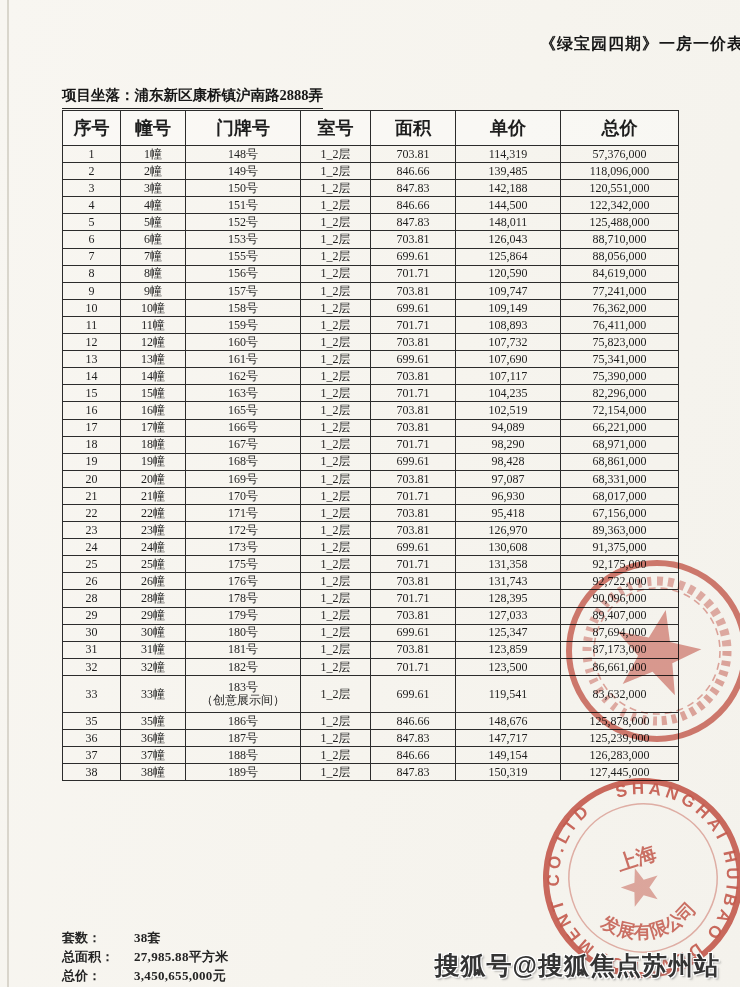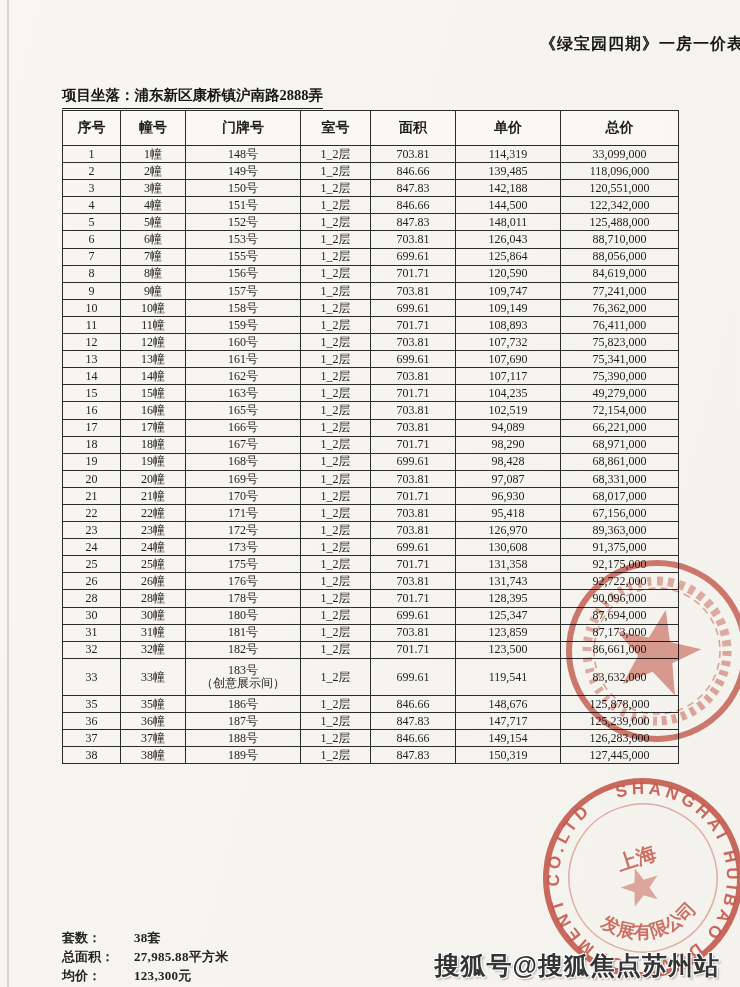--- a/index.html
+++ b/index.html
@@ -22,21 +22,21 @@
     border-bottom:1.5px solid #222;padding-bottom:3px;color:#161616;
   }
   table.price{
     position:absolute;left:62px;top:110px;width:616px;
     border-collapse:collapse;table-layout:fixed;
   }
   table.price th,table.price td{
     border:1.4px solid #2c2c2c;text-align:center;vertical-align:middle;
     padding:0 2px;overflow:hidden;
   }
-  table.price th{height:34px;font-size:14px;font-weight:bold;background:rgba(255,255,255,.35);}
+  table.price th{height:34px;font-size:18px;font-weight:bold;background:rgba(255,255,255,.35);}
   table.price td{height:16.1px;font-size:12px;line-height:1.05;white-space:pre-line;}
   tr.tall td{height:36px;}
   .summary{position:absolute;left:62px;top:884px;font-size:13px;font-weight:bold;color:#242424;margin-top:44px;}
   .summary .srow{display:flex;line-height:19px;}
   .summary .slabel{width:72px;}
   .summary .svalue{font-weight:bold;letter-spacing:.3px;}
   .stamp{position:absolute;pointer-events:none;mix-blend-mode:multiply;}
   .watermark{
     position:absolute;right:20px;bottom:5px;font-size:25px;font-weight:bold;
     font-family:"Liberation Sans","DejaVu Sans",sans-serif;
@@ -75,21 +75,21 @@
         </tr>
       </thead>
     <tbody id="body-rows">
         <tr>
           <td>1</td>
           <td>1幢</td>
           <td>148号</td>
           <td>1_2层</td>
           <td>703.81</td>
           <td>114,319</td>
-          <td>33,099,000</td>
+          <td>57,376,000</td>
         </tr>
         <tr>
           <td>2</td>
           <td>2幢</td>
           <td>149号</td>
           <td>1_2层</td>
           <td>846.66</td>
           <td>139,485</td>
           <td>118,096,000</td>
         </tr>
@@ -201,21 +201,21 @@
           <td>107,117</td>
           <td>75,390,000</td>
         </tr>
         <tr>
           <td>15</td>
           <td>15幢</td>
           <td>163号</td>
           <td>1_2层</td>
           <td>701.71</td>
           <td>104,235</td>
-          <td>49,279,000</td>
+          <td>82,296,000</td>
         </tr>
         <tr>
           <td>16</td>
           <td>16幢</td>
           <td>165号</td>
           <td>1_2层</td>
           <td>703.81</td>
           <td>102,519</td>
           <td>72,154,000</td>
         </tr>
@@ -310,20 +310,29 @@
           <td>92,722,000</td>
         </tr>
         <tr>
           <td>28</td>
           <td>28幢</td>
           <td>178号</td>
           <td>1_2层</td>
           <td>701.71</td>
           <td>128,395</td>
           <td>90,096,000</td>
+        </tr>
+        <tr>
+          <td>29</td>
+          <td>29幢</td>
+          <td>179号</td>
+          <td>1_2层</td>
+          <td>703.81</td>
+          <td>127,033</td>
+          <td>89,407,000</td>
         </tr>
         <tr>
           <td>30</td>
           <td>30幢</td>
           <td>180号</td>
           <td>1_2层</td>
           <td>699.61</td>
           <td>125,347</td>
           <td>87,694,000</td>
         </tr>
@@ -395,20 +404,24 @@
   </table>
 
   <div class="summary" id="summary-block">
       <div class="srow">
         <span class="slabel">套数：</span>
         <span class="svalue">38套</span>
       </div>
       <div class="srow">
         <span class="slabel">总面积：</span>
         <span class="svalue">27,985.88平方米</span>
+      </div>
+      <div class="srow">
+        <span class="slabel">总价：</span>
+        <span class="svalue">3,450,655,000元</span>
       </div>
       <div class="srow">
         <span class="slabel">均价：</span>
         <span class="svalue">123,300元</span>
       </div>
     </div>
 
   <svg class="stamp" style="left:557px;top:551px;" width="200" height="200" viewBox="0 0 200 200" opacity="0.78">
     <g stroke="#c0392b" fill="none">
       <circle cx="100" cy="100" r="88" stroke-width="6" opacity="0.85"></circle>

